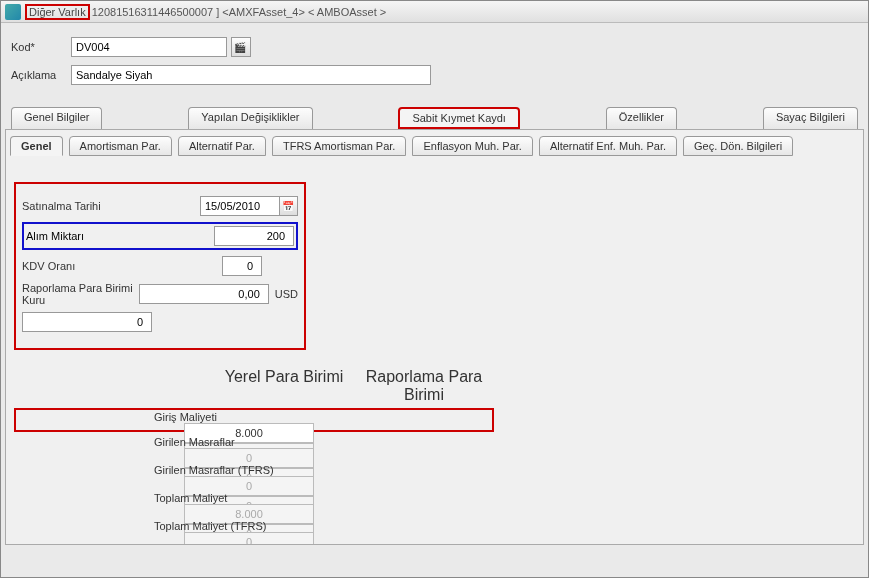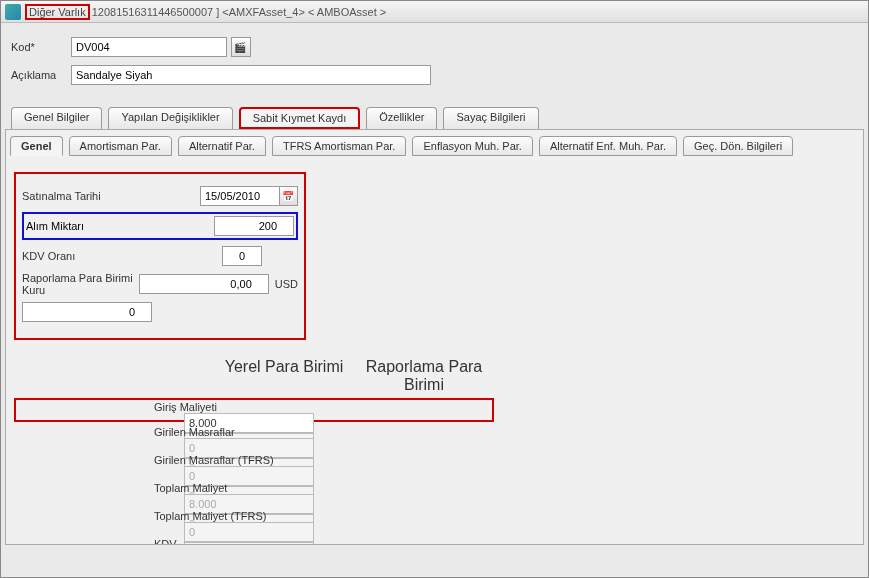--- a/index.html
+++ b/index.html
@@ -57,20 +57,21 @@
     display:flex;align-items:center;justify-content:center;
     cursor:pointer;
     font-size:10px;
   }
 
   .outer-tabs {
     display:flex;
     gap:6px;
     padding: 0 10px;
     margin-top: 6px;
+    justify-content: space-between;
   }
   .outer-tab {
     border:1px solid #999;
     border-bottom:none;
     background:linear-gradient(#fdfdfd,#e7e7e7);
     padding:3px 12px;
     border-radius:4px 4px 0 0;
     cursor:pointer;
     font-size:11px;
     color:#333;
@@ -88,21 +89,21 @@
     border:1px solid #aaa;
     border-top:1px solid #aaa;
     background:#f0f0f0;
     padding:6px 4px 10px 4px;
     height: calc(100% - 160px);
     overflow:auto;
   }
   .inner-tabs {
     display:flex;
     gap:6px;
-    margin-bottom:16px;
+    margin-bottom:26px;
   }
   .inner-tab {
     border:1px solid #999;
     border-radius:4px 4px 0 0;
     background:linear-gradient(#fdfdfd,#e7e7e7);
     padding:3px 10px;
     cursor:pointer;
     color:#333;
     font-size:11px;
   }
@@ -122,21 +123,21 @@
     display:flex;
     align-items:center;
     margin:4px 0;
     height:24px;
   }
   .field-row label { width:200px; color:#333; }
   .num-input {
     border:1px solid #999;
     background:#fff;
     height:20px;
-    padding:2px 16px;
+    padding:2px 8px;
     text-align:right;
     font-size:11px;
   }
   .w40 { width:40px; }
   .w80 { width:80px; }
   .w130 { width:130px; }
   .blue-box { border:2px solid #11c; padding:2px; display:flex; align-items:center; }
   .blue-box label { width:196px; }
   .date-wrap { display:flex; align-items:center; }
   .date-input { width:80px; border:1px solid #999; height:20px; padding:2px 4px; font-size:11px; }
@@ -169,21 +170,21 @@
   .cost-row .cell {
     width:130px;
     margin-right:10px;
   }
   .cost-input {
     width:130px;
     border:1px solid #bbb;
     background:#fff;
     height:20px;
     padding:2px 4px;
-    text-align:left;
+    text-align:center;
     font-size:11px;
     color:#333;
   }
   .cost-input.readonly {
     background:#f4f4f4;
     color:#aaa;
   }
   .row-red {
     border:2px solid #c00;
     padding:1px;

